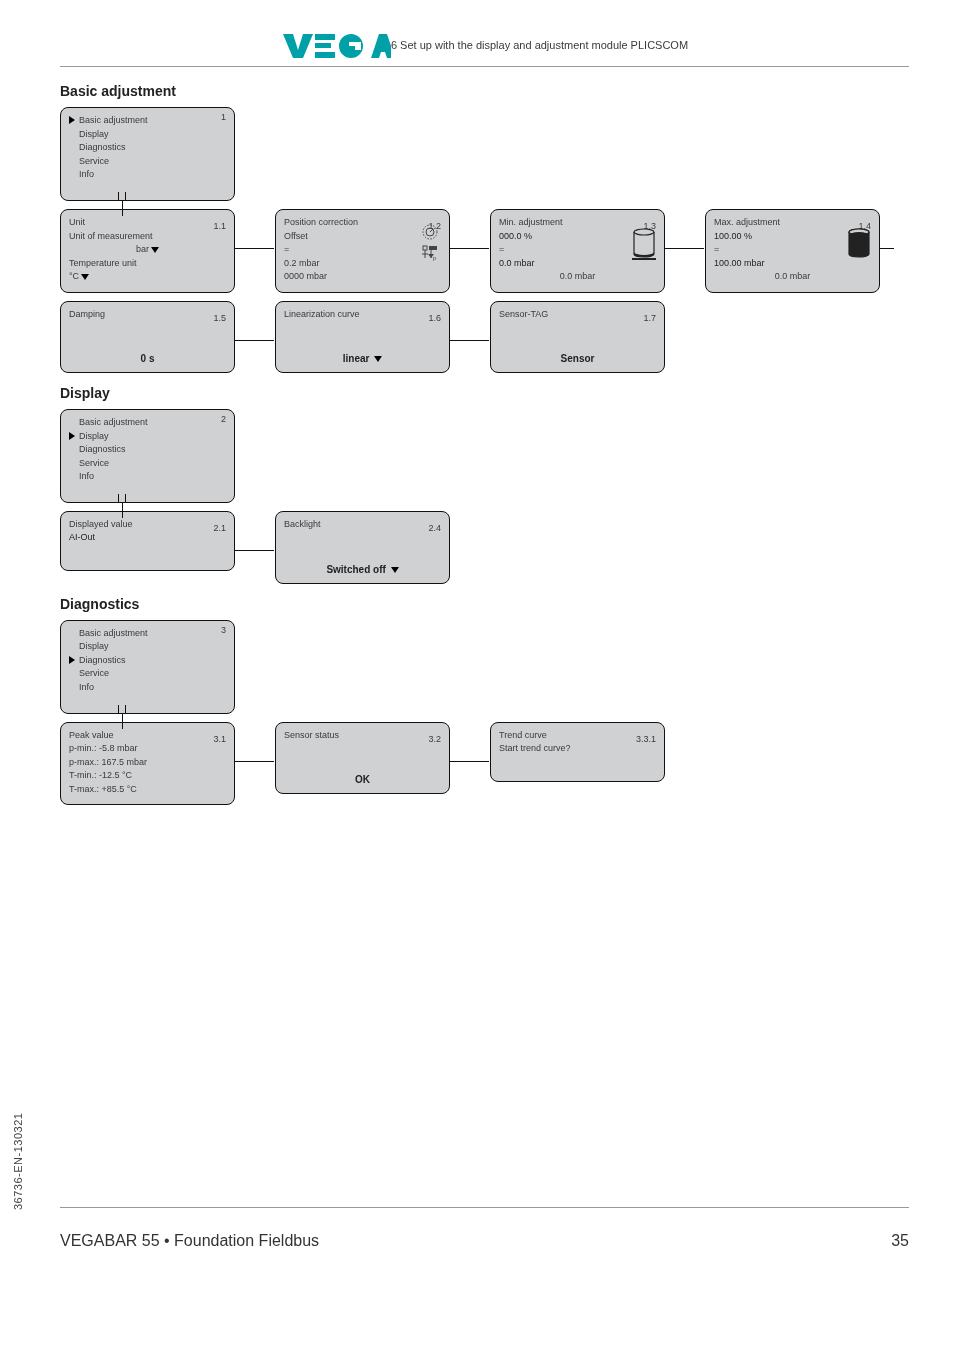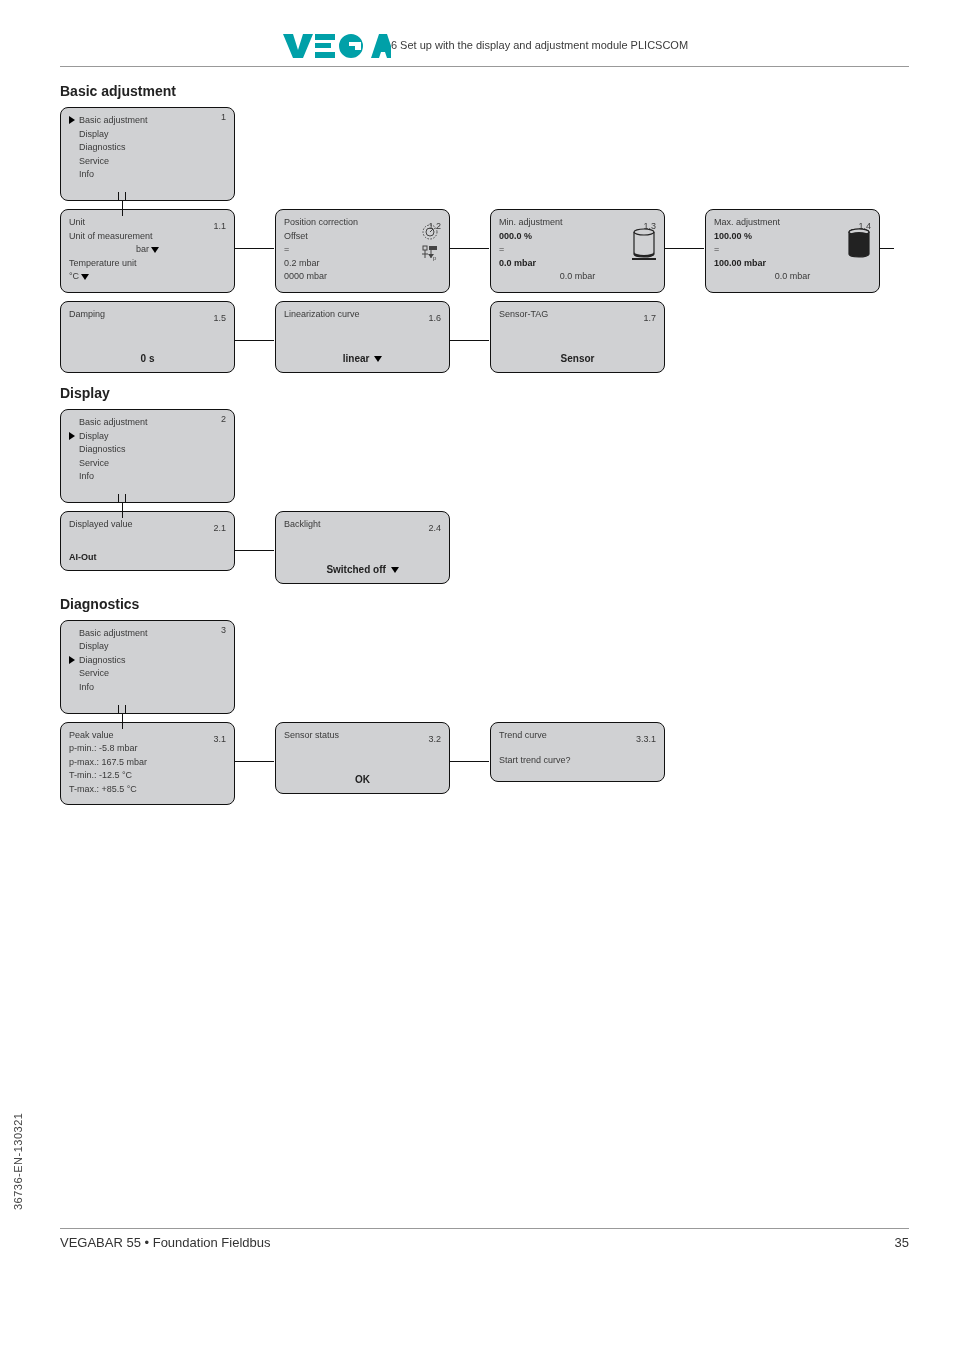--- a/index.html
+++ b/index.html
@@ -100,21 +100,21 @@
     right: 8px;
     font-size: 9px;
   }
   .menu-box .num {
     position: absolute;
     top: 4px;
     right: 8px;
     font-size: 9px;
   }
   .param-box .line { line-height: 1.5; }
-  .param-box .bold { font-weight: bold; color: #222; }
+  .param-box .bold { font-weight: normal; color: #222; }
   .center-val {
     text-align: center;
     font-weight: bold;
     color: #222;
     margin-top: 32px;
     font-size: 10px;
   }
   .down-tri {
     display: inline-block;
     width: 0; height: 0;
@@ -136,24 +136,24 @@
     position: absolute;
     right: 8px;
     top: 14px;
   }
   .footer {
     position: absolute;
     bottom: 30px;
     left: 60px;
     right: 45px;
     border-top: 1px solid #999;
-    padding-top: 6px;
+    padding-top: 24px;
     display: flex;
     justify-content: space-between;
-    font-size: 13px;
+    font-size: 16px;
     color: #333;
     gap: 12px;
   }
   .side-label {
     position: absolute;
     left: 24px;
     bottom: 70px;
     transform: rotate(-90deg);
     transform-origin: left bottom;
     font-size: 11px;
@@ -318,21 +318,21 @@
         <div class="mi">Diagnostics</div>
         <div class="mi">Service</div>
         <div class="mi">Info</div>
         <div class="connector-down"></div>
       </div>
     </div>
     <div class="row">
       <div class="param-box">
         <span class="num">2.1</span>
         <div class="line">Displayed value</div>
-        <div class="bold" style="margin-top:20px">AI-Out</div>
+        <div class="bold" style="margin-top:0">AI-Out</div>
         <div class="box-conn-right"></div>
       </div>
       <div class="param-box">
         <span class="num">2.4</span>
         <div class="line">Backlight</div>
         <div class="center-val"><span>Switched off</span> <span class="down-tri"></span></div>
       </div>
     </div>
   </div>
 
@@ -362,21 +362,21 @@
       </div>
       <div class="param-box">
         <span class="num">3.2</span>
         <div class="line">Sensor status</div>
         <div class="center-val">OK</div>
         <div class="box-conn-right"></div>
       </div>
       <div class="param-box">
         <span class="num">3.3.1</span>
         <div class="line">Trend curve</div>
-        <div class="line" style="margin-top:12px">Start trend curve?</div>
+        <div class="line" style="">Start trend curve?</div>
       </div>
     </div>
   </div>
 
   <div class="side-label">36736-EN-130321</div>
 
   <div class="footer">
     <div>VEGABAR 55 • Foundation Fieldbus</div>
     <div>35</div>
   </div>

